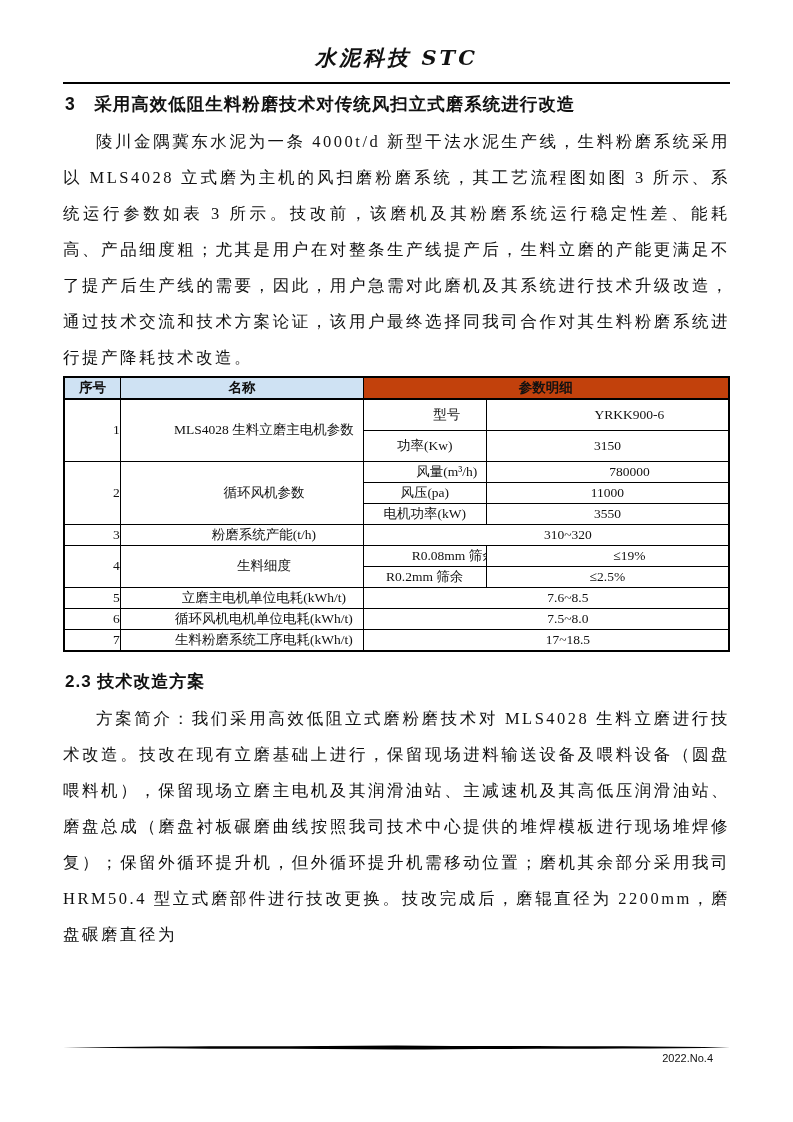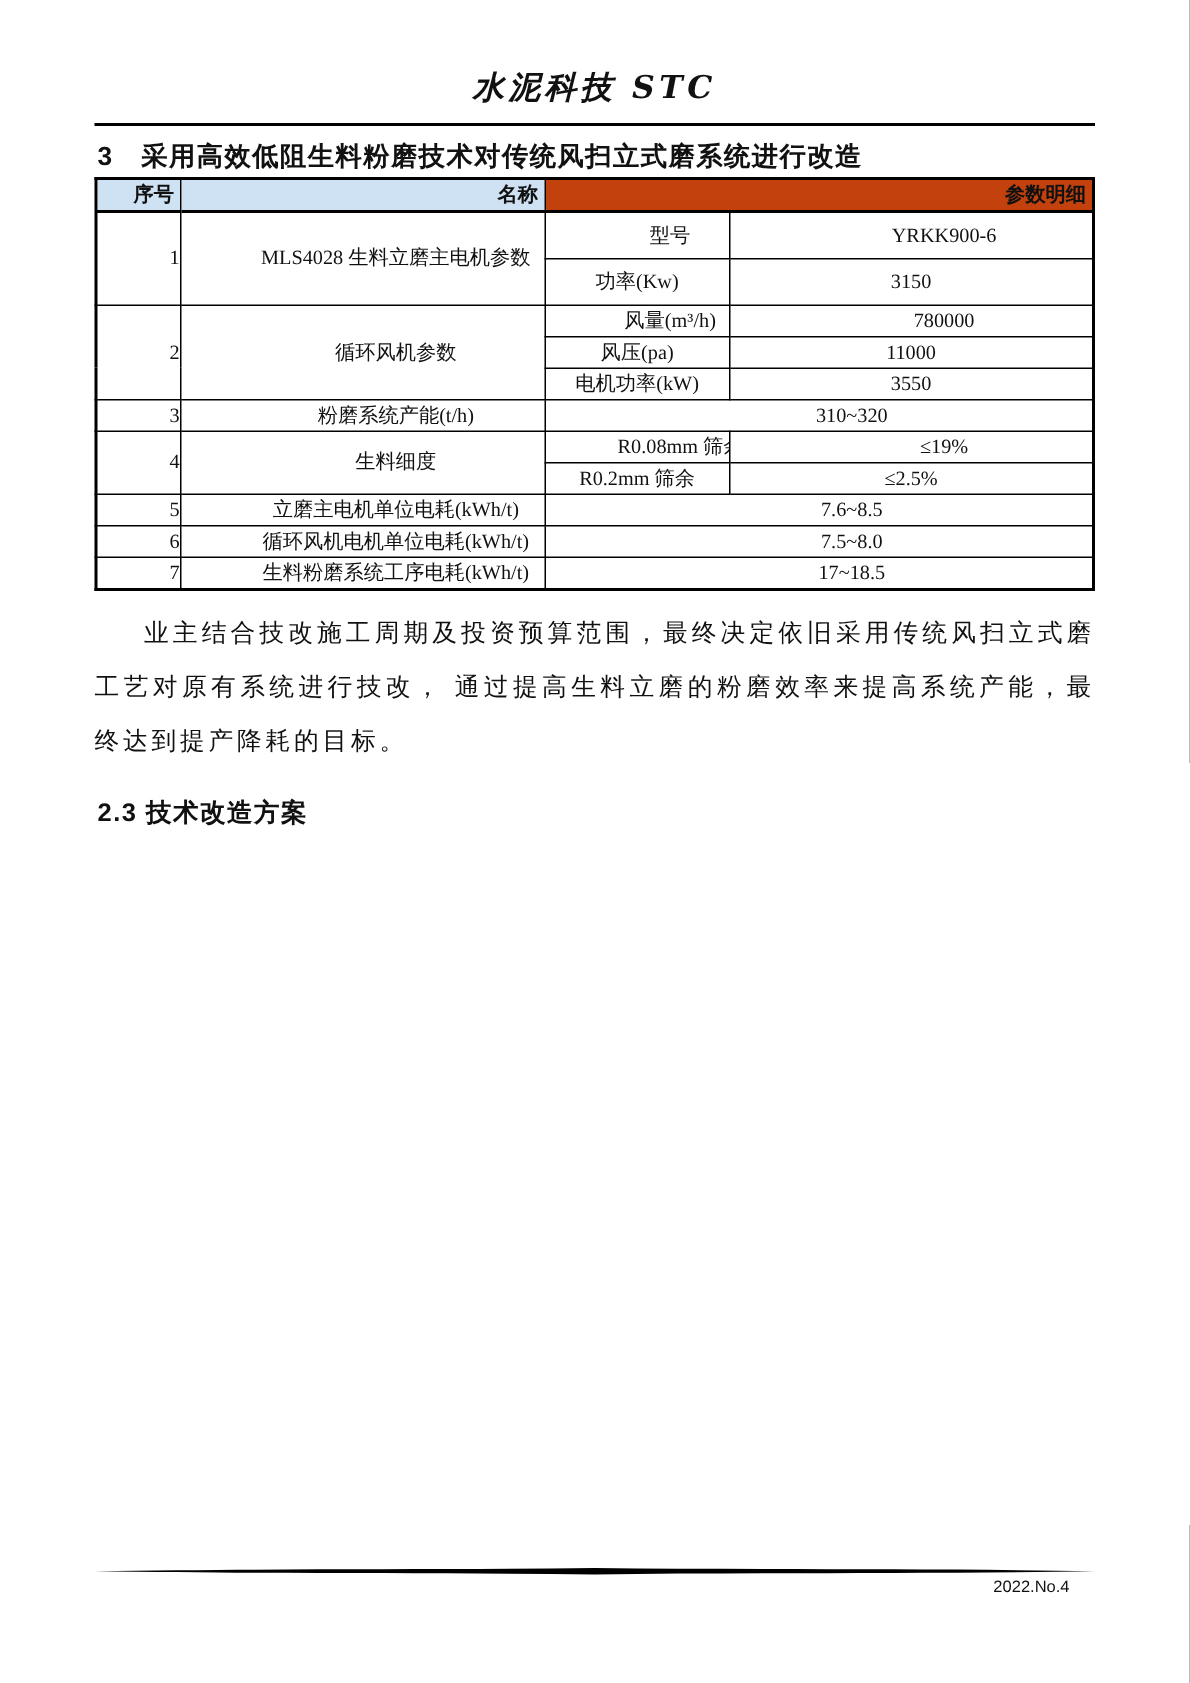--- a/index.html
+++ b/index.html
@@ -71,21 +71,20 @@
     font-weight: normal;
     overflow: hidden;
     white-space: nowrap;
   }
   table.param-table th {
     font-family: "Liberation Sans", sans-serif;
     font-weight: bold;
     background: #cfe2f3;
     height: 17px;
     border-bottom: 2px solid #000;
-    text-align: right;
   }
   tr.group-start td { border-top: 1.8px solid #000; padding-left: 48px; }
   tr.tall td { height: 31px; }
   tr.short td { height: 21px; }
   .footer {
     position: absolute;
     left: 63px;
     right: 63px;
     top: 1044px;
   }
@@ -115,20 +114,21 @@
 <div class="page">
 
   <div class="journal-header">
     <span class="journal-title">水泥科技 STC</span>
   </div>
 
   <div class="header-rule"></div>
 
   <div class="section-heading">3　采用高效低阻生料粉磨技术对传统风扫立式磨系统进行改造</div>
 
+  <p class="body-para">陵川金隅冀东水泥为一条 4000t/d 新型干法水泥生产线，生料粉磨系统采用以 MLS4028 立式磨为主机的风扫磨粉磨系统，其工艺流程图如图 3 所示、系统运行参数如表 3 所示。技改前，该磨机及其粉磨系统运行稳定性差、能耗高、产品细度粗；尤其是用户在对整条生产线提产后，生料立磨的产能更满足不了提产后生产线的需要，因此，用户急需对此磨机及其系统进行技术升级改造，通过技术交流和技术方案论证，该用户最终选择同我司合作对其生料粉磨系统进行提产降耗技术改造。</p>
 
 
   <table class="param-table">
     <colgroup>
       <col style="width:8.5%">
       <col style="width:36.5%">
       <col style="width:18.5%">
       <col style="width:36.5%">
     </colgroup>
     <thead>
@@ -193,24 +193,24 @@
         <td colspan="2">7.5~8.0</td>
       </tr>
       <tr class="group-start short">
         <td>7</td>
         <td>生料粉磨系统工序电耗(kWh/t)</td>
         <td colspan="2">17~18.5</td>
       </tr>
     </tbody>
   </table>
 
-  <p class="body-para" style="margin-top:10px;">业主结合技改施工周期及投资预算范围，最终决定依旧采用传统风扫立式磨工艺对原有系统进行技改， 通过提高生料立磨的粉磨效率来提高系统产能，最终达到提产降耗的目标。</p>
 
   <div class="section-heading" style="margin-top:14px; font-size:17px;">2.3 技术改造方案</div>
 
+  <p class="body-para">方案简介：我们采用高效低阻立式磨粉磨技术对 MLS4028 生料立磨进行技术改造。技改在现有立磨基础上进行，保留现场进料输送设备及喂料设备（圆盘喂料机），保留现场立磨主电机及其润滑油站、主减速机及其高低压润滑油站、磨盘总成（磨盘衬板碾磨曲线按照我司技术中心提供的堆焊模板进行现场堆焊修复）；保留外循环提升机，但外循环提升机需移动位置；磨机其余部分采用我司 HRM50.4 型立式磨部件进行技改更换。技改完成后，磨辊直径为 2200mm，磨盘碾磨直径为</p>
 
   <div class="footer">
     <svg class="footer-rule-svg" viewBox="0 0 660 7" preserveAspectRatio="none" aria-hidden="true">
       <path d="M0,3.5 C120,1.6 220,2.6 330,1.4 C440,2.6 560,1.6 660,3.5 C560,5.2 440,4.4 330,5.6 C220,4.4 120,5.2 0,3.5 Z" fill="#000"></path>
     </svg>
     <div class="footer-text-row">
       <span class="footer-issue">2022.No.4</span>
     </div>
   </div>
 

